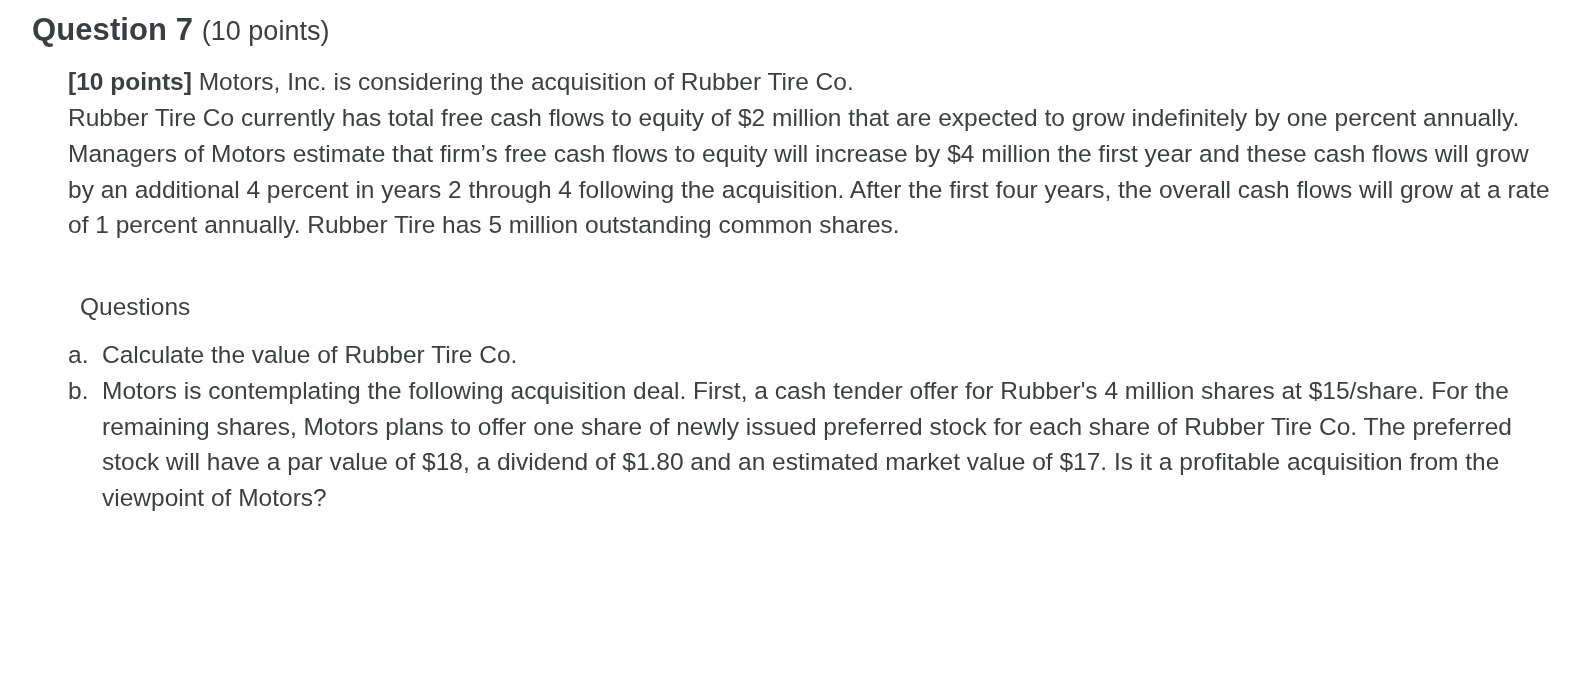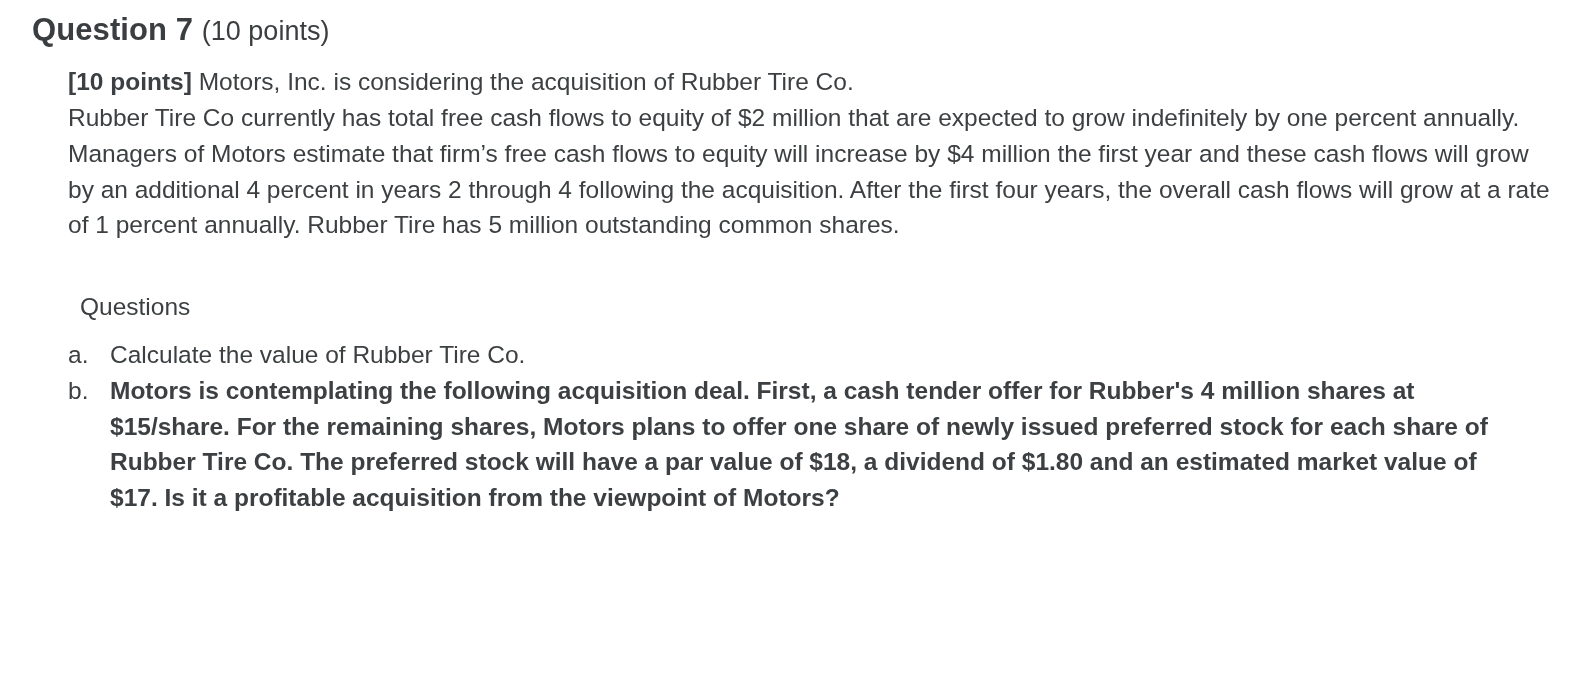--- a/index.html
+++ b/index.html
@@ -63,25 +63,23 @@
     display: flex;
     align-items: flex-start;
     margin: 0;
   }
   .list-marker {
     width: 34px;
     flex: 0 0 34px;
   }
   .list-text {
     flex: 1 1 auto;
-    margin-left: 8px;
   }
   .list-text.hanging {
     max-width: 1420px;
-    font-weight: bold;
   }
 </style>
 </head>
 <body>
 
 <div class="page">
 
   <div class="question-heading">
     <span class="q-label">Question 7</span>
     <span class="q-points">(10 points)</span>

